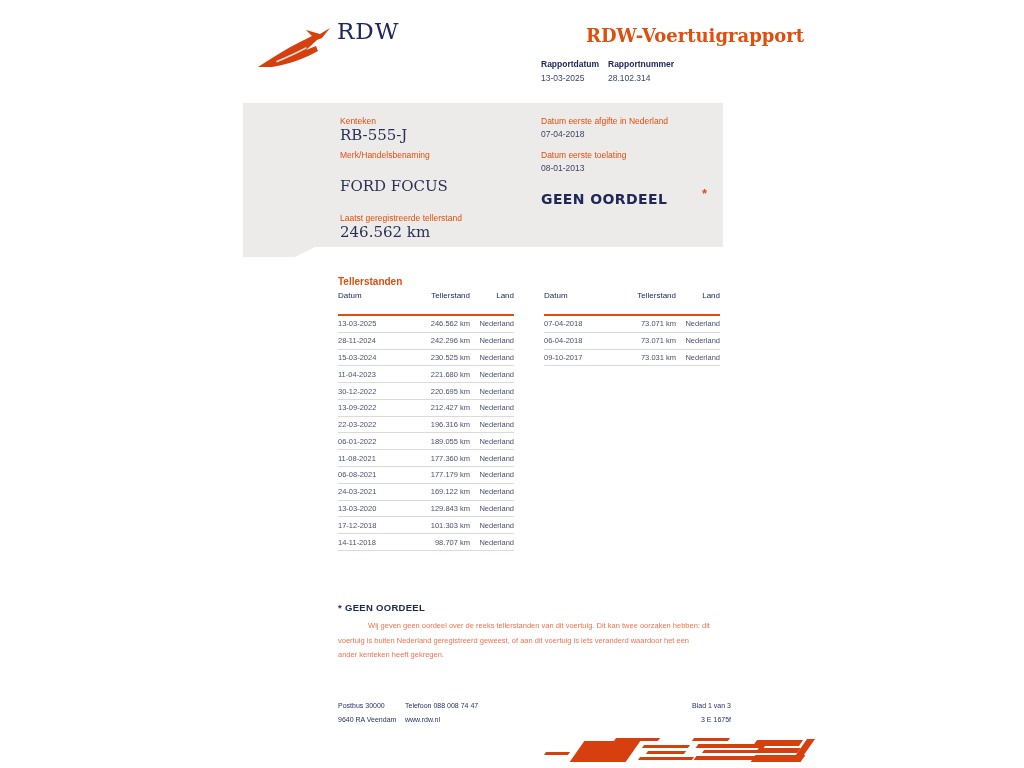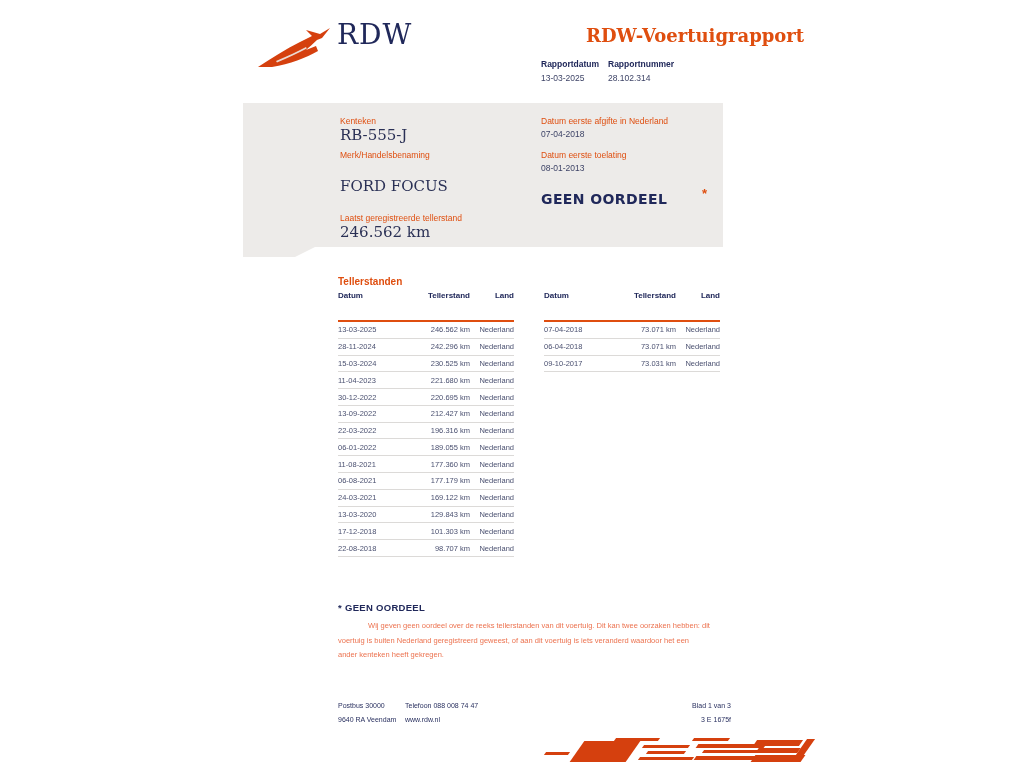--- a/index.html
+++ b/index.html
@@ -7,43 +7,43 @@
     width:1024px;height:768px;position:relative;overflow:hidden;
     background:#ffffff;
     font-family:"Liberation Sans", sans-serif;
     --orange:#DF4E0F; --orange-soft:#EC7350; --navy:#20285A; --ink:#3E4467;
     --muted:#4A5070; --box-bg:#EDEBE9; --rule:#DCDAD8; --stripe:#D5400E;
   }
   .abs{position:absolute;}
 
   
   .logo{left:256px;top:25px;width:76px;height:45px;}
-  .brand-word{left:337px;top:18px;font-family:"DejaVu Serif",serif;font-size:28px;
+  .brand-word{left:337px;top:18px;font-family:"DejaVu Serif",serif;font-size:23px;
     color:var(--navy);letter-spacing:1px;}
   .report-title{left:540px;top:25px;font-family:"DejaVu Serif",serif;font-weight:bold;
     font-size:18px;color:var(--orange);margin-left:46px;}
   .meta-col{top:59px;}
   .meta-col .lbl{font-weight:bold;font-size:8.5px;color:var(--navy);}
   .meta-col .val{font-size:8.5px;color:var(--ink);margin-top:4px;}
 
   
   .summary-box{left:243px;top:103px;width:480px;height:154px;background:var(--box-bg);
     clip-path:polygon(0 0,100% 0,100% 144px,72px 144px,52px 154px,0 154px);}
   .box-lbl{font-weight:normal;font-size:8.5px;color:var(--orange);}
   .box-val-big{font-family:"DejaVu Serif",serif;font-size:15px;color:#2A3055;}
   .box-val-sm{font-size:8.5px;color:var(--ink);}
   .oordeel{font-family:"DejaVu Sans",sans-serif;font-weight:bold;font-size:14px;
     letter-spacing:.4px;color:var(--navy);}
   .box-star{font-size:13px;font-weight:bold;color:var(--orange);}
 
   
   .section-title{left:338px;top:276px;font-weight:bold;font-size:10px;color:var(--orange);}
   table.odo{border-collapse:collapse;width:176px;table-layout:fixed;}
-  table.odo th{font-size:8px;font-weight:bold;color:var(--navy);
-    border-bottom:2px solid var(--orange);padding:2px 0 20px;}
+  table.odo th{font-size:8px;font-weight:normal;color:var(--navy);
+    border-bottom:2px solid var(--orange);padding:2px 0 14px;}
   table.odo td{font-size:7.5px;color:var(--muted);border-bottom:1px solid var(--rule);
     padding:3.4px 0;}
   table.odo th:first-child,table.odo td:first-child{text-align:left;width:40%;}
   table.odo th:nth-child(2),table.odo td:nth-child(2){text-align:right;width:35%;}
   table.odo th:nth-child(3),table.odo td:nth-child(3){text-align:right;width:25%;}
   .tbl-left{left:338px;top:289px;}
   .tbl-right{left:544px;top:289px;}
 
   
   .footnote{left:338px;top:602px;width:402px;}
@@ -168,21 +168,21 @@
         <td>13-03-2020</td>
         <td>129.843 km</td>
         <td>Nederland</td>
       </tr>
       <tr>
         <td>17-12-2018</td>
         <td>101.303 km</td>
         <td>Nederland</td>
       </tr>
       <tr>
-        <td>22-08-2018</td>
+        <td>14-11-2018</td>
         <td>98.707 km</td>
         <td>Nederland</td>
       </tr>
     </tbody>
 </table>
 
 <table class="abs odo tbl-right">
   <thead>
     <tr>
       <th>Datum</th>

